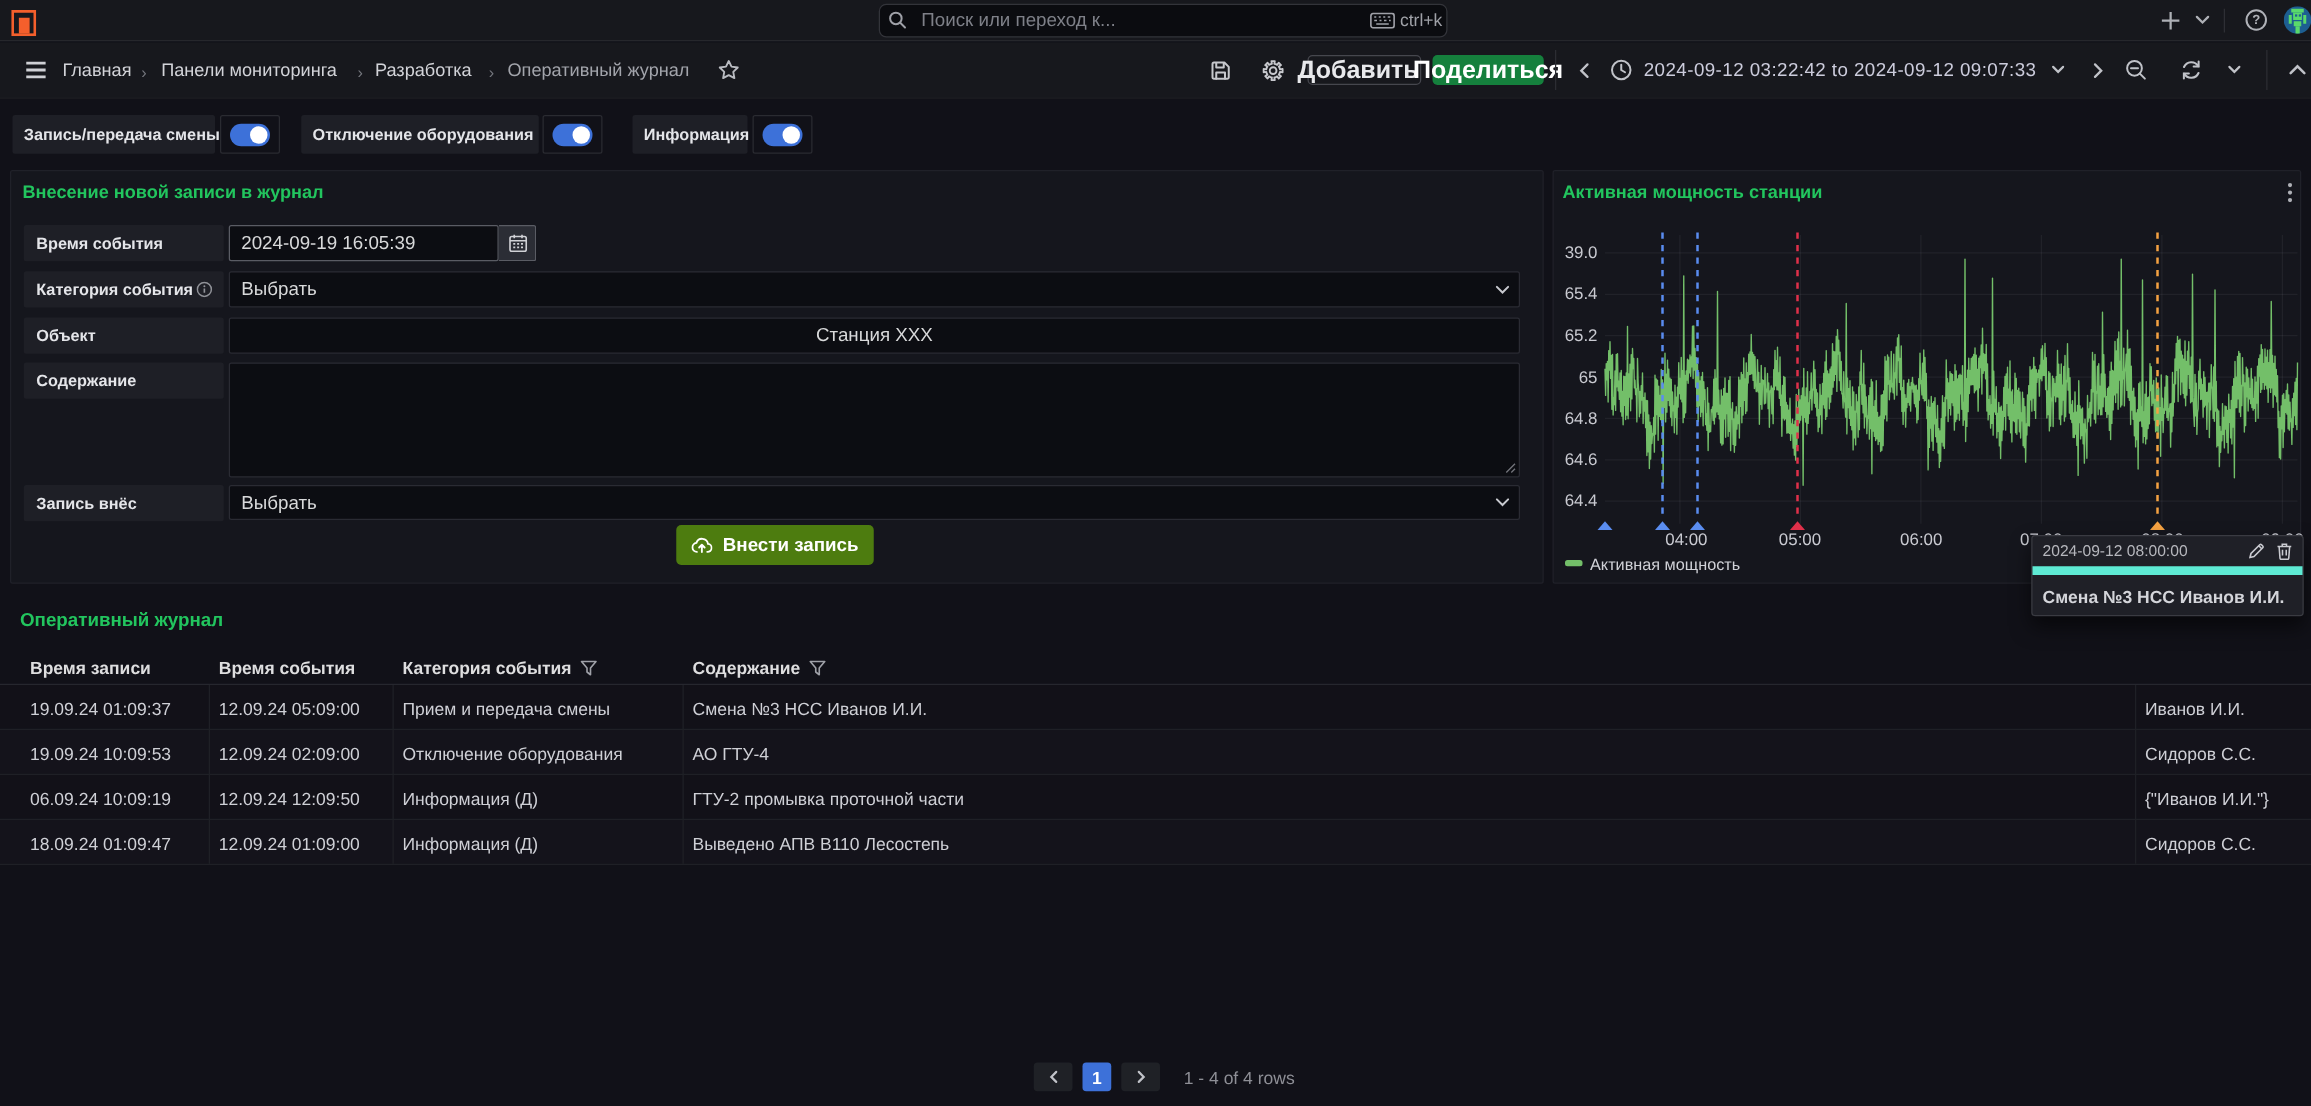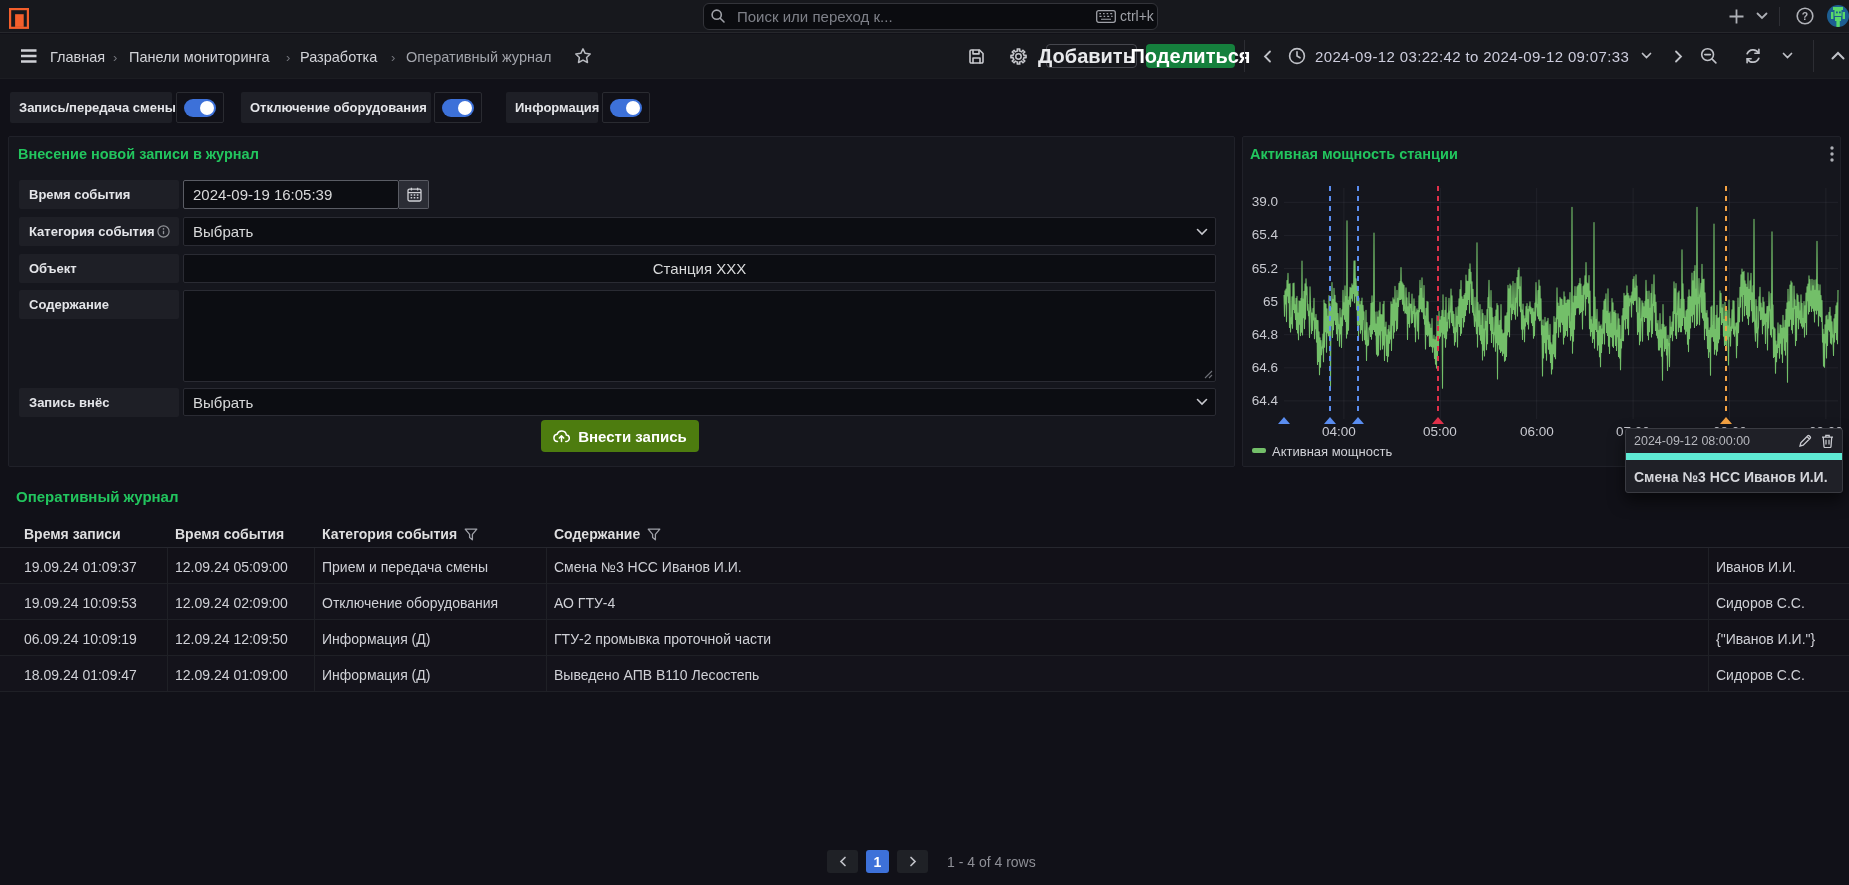--- a/index.html
+++ b/index.html
@@ -216,21 +216,21 @@
     <path d="M196.0 281 l-6 7 h12 z" fill="#e0304a"></path>
     <path d="M484.0 281 l-6 7 h12 z" fill="#f5a242"></path>
   </svg>
 <div class="axlab" style="left:1218px;top:195px;width:60px;text-align:right">39.0</div>
 <div class="axlab" style="left:1218px;top:228px;width:60px;text-align:right">65.4</div>
 <div class="axlab" style="left:1218px;top:262px;width:60px;text-align:right">65.2</div>
 <div class="axlab" style="left:1218px;top:295px;width:60px;text-align:right">65</div>
 <div class="axlab" style="left:1218px;top:328px;width:60px;text-align:right">64.8</div>
 <div class="axlab" style="left:1218px;top:361px;width:60px;text-align:right">64.6</div>
 <div class="axlab" style="left:1218px;top:394px;width:60px;text-align:right">64.4</div>
-<div class="axlab" style="left:1322px;top:425px;width:44px;text-align:left">04:00</div>
+<div class="axlab" style="left:1322px;top:425px;width:44px;text-align:right">04:00</div>
 <div class="axlab" style="left:1418px;top:425px;width:44px;text-align:center">05:00</div>
 <div class="axlab" style="left:1515px;top:425px;width:44px;text-align:center">06:00</div>
 <div class="axlab" style="left:1611px;top:425px;width:44px;text-align:center">07:00</div>
 <div class="axlab" style="left:1708px;top:425px;width:44px;text-align:center">08:00</div>
 <div class="axlab" style="left:1804px;top:425px;width:44px;text-align:center">09:00</div>
 <div class="ab" style="left:1252px;top:448px;width:14px;height:4.5px;background:#73bf69;border-radius:2px"></div>
 <div class="axlab" style="left:1272px;top:445px;color:#d0d1d7;font-size:13px">Активная мощность</div>
 <svg class="ab" style="left:1828px;top:454px" width="9" height="9" viewBox="0 0 9 9">
 <path d="M8 1 L1 8 M8 5 L5 8" stroke="#55575e" stroke-width="1.1"></path>
   </svg>

